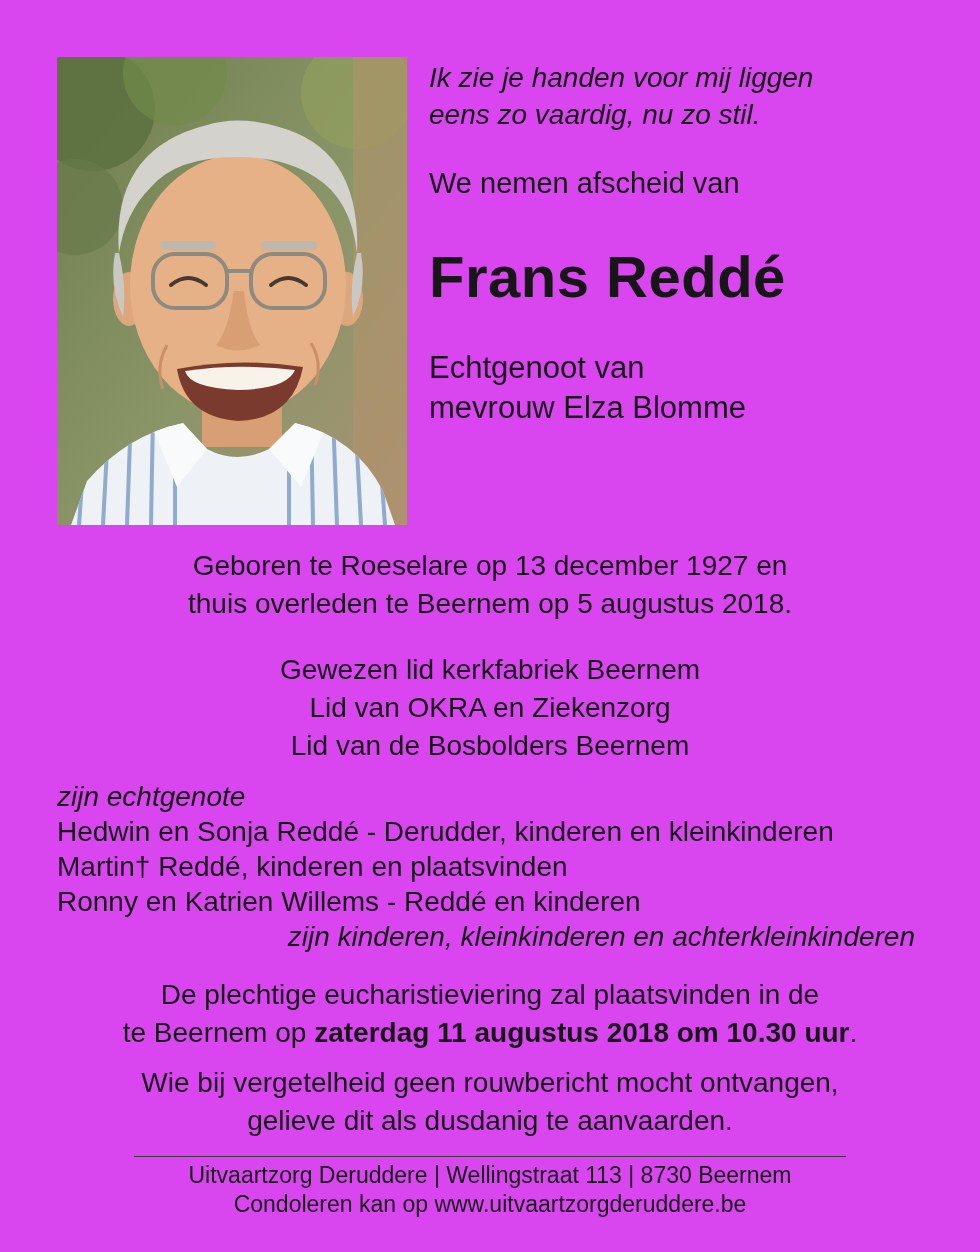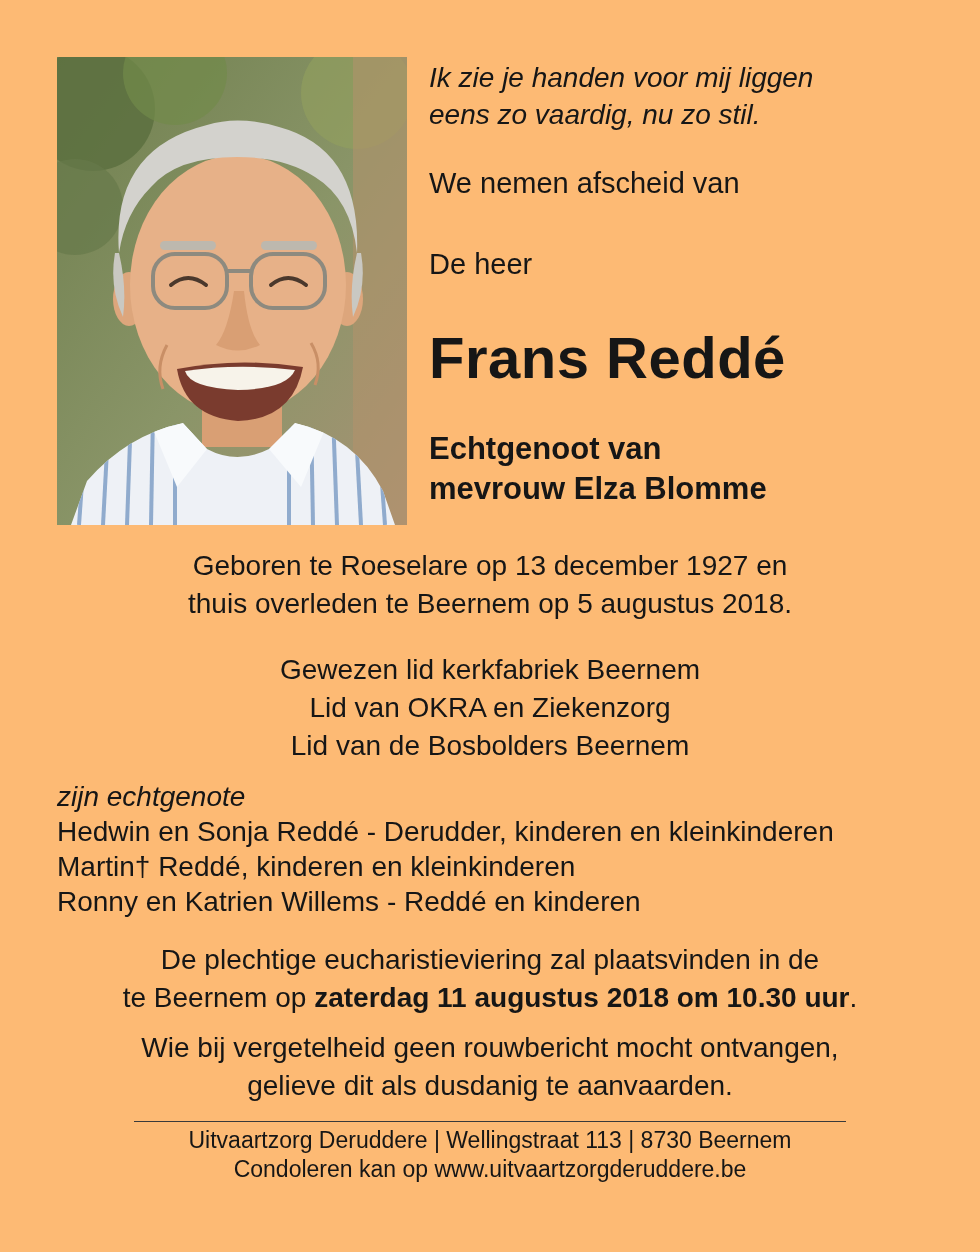--- a/index.html
+++ b/index.html
@@ -3,34 +3,34 @@
 <meta charset="utf-8">
 <style>
   * { margin: 0; padding: 0; box-sizing: border-box; }
   html, body { background: #ffffff; }
   body {
     width: 980px; height: 1252px;
     font-family: "Liberation Sans", sans-serif;
     color: #161616;
     overflow: hidden;
   }
-  .page { width: 980px; height: 1252px; background: #fdba74; padding: 57px 57px 0 57px; }
+  .page { width: 980px; height: 1252px; background: #d946ef; padding: 57px 57px 0 57px; }
 
   .top { display: flex; }
   .photo {
     width: 350px; height: 468px; flex: 0 0 350px;
     overflow: hidden; background: #8a9568;
   }
   .intro-col { padding-left: 22px; padding-top: 2px; }
 
   .quote { font-style: italic; font-size: 28px; line-height: 37px; margin-bottom: 32px; }
   .farewell { font-size: 29px; line-height: 37px; margin-bottom: 44px; }
   .honorific { font-size: 29px; line-height: 37px; margin-bottom: 44px; }
   .name { font-size: 58px; font-weight: 700; line-height: 62px; margin-bottom: 40px; letter-spacing: 0.5px; }
-  .spouse { font-size: 31px; font-weight: 700; line-height: 40px; }
+  .spouse { font-size: 31px; font-weight: 400; line-height: 40px; }
 
   .center { text-align: center; }
   .life { margin-top: 22px; font-size: 28px; line-height: 38px; }
   .memberships { margin-top: 28px; font-size: 28px; line-height: 38px; }
 
   .family { margin-top: 14px; font-size: 28px; line-height: 35px; }
   .family-row { display: flex; justify-content: space-between; }
   .family-row .relation { font-style: italic; padding-right: 58px; text-align: right; }
   .family-closing { font-style: italic; text-align: right; padding-right: 8px; }
 
@@ -111,21 +111,20 @@
         <path d="M128 314 Q181 306 238 313 Q230 332 181 333 Q133 331 128 314 Z" fill="#f7f3ea"></path>
       </svg>
     </div>
 
     <div class="intro-col">
       <div class="quote">
         <div>Ik zie je handen voor mij liggen</div>
         <div>eens zo vaardig, nu zo stil.</div>
       </div>
       <div class="farewell">We nemen afscheid van</div>
-      <div class="honorific">De heer</div>
       <h1 class="name">Frans Reddé</h1>
       <div class="spouse">
         <div>Echtgenoot van</div>
         <div>mevrouw Elza Blomme</div>
       </div>
     </div>
   </div>
 
   <div class="life center">
     <div>Geboren te Roeselare op 13 december 1927 en</div>
@@ -136,22 +135,23 @@
     <div>Gewezen lid kerkfabriek Beernem</div>
     <div>Lid van OKRA en Ziekenzorg</div>
     <div>Lid van de Bosbolders Beernem</div>
   </div>
 
   <div class="family">
     <div class="family-row">
       <span class="relation">zijn echtgenote</span>
     </div>
     <div>Hedwin en Sonja Reddé - Derudder, kinderen en kleinkinderen</div>
-    <div>Martin† Reddé, kinderen en kleinkinderen</div>
+    <div>Martin† Reddé, kinderen en plaatsvinden</div>
     <div>Ronny en Katrien Willems - Reddé en kinderen</div>
+    <div class="family-closing">zijn kinderen, kleinkinderen en achterkleinkinderen</div>
   </div>
 
   <div class="ceremony center">
     <div>De plechtige eucharistieviering zal plaatsvinden in de</div>
     <div>
       <span>te Beernem op </span><span class="bold">zaterdag 11 augustus 2018 om 10.30 uur</span><span>.</span>
     </div>
   </div>
 
   <div class="notice center">

